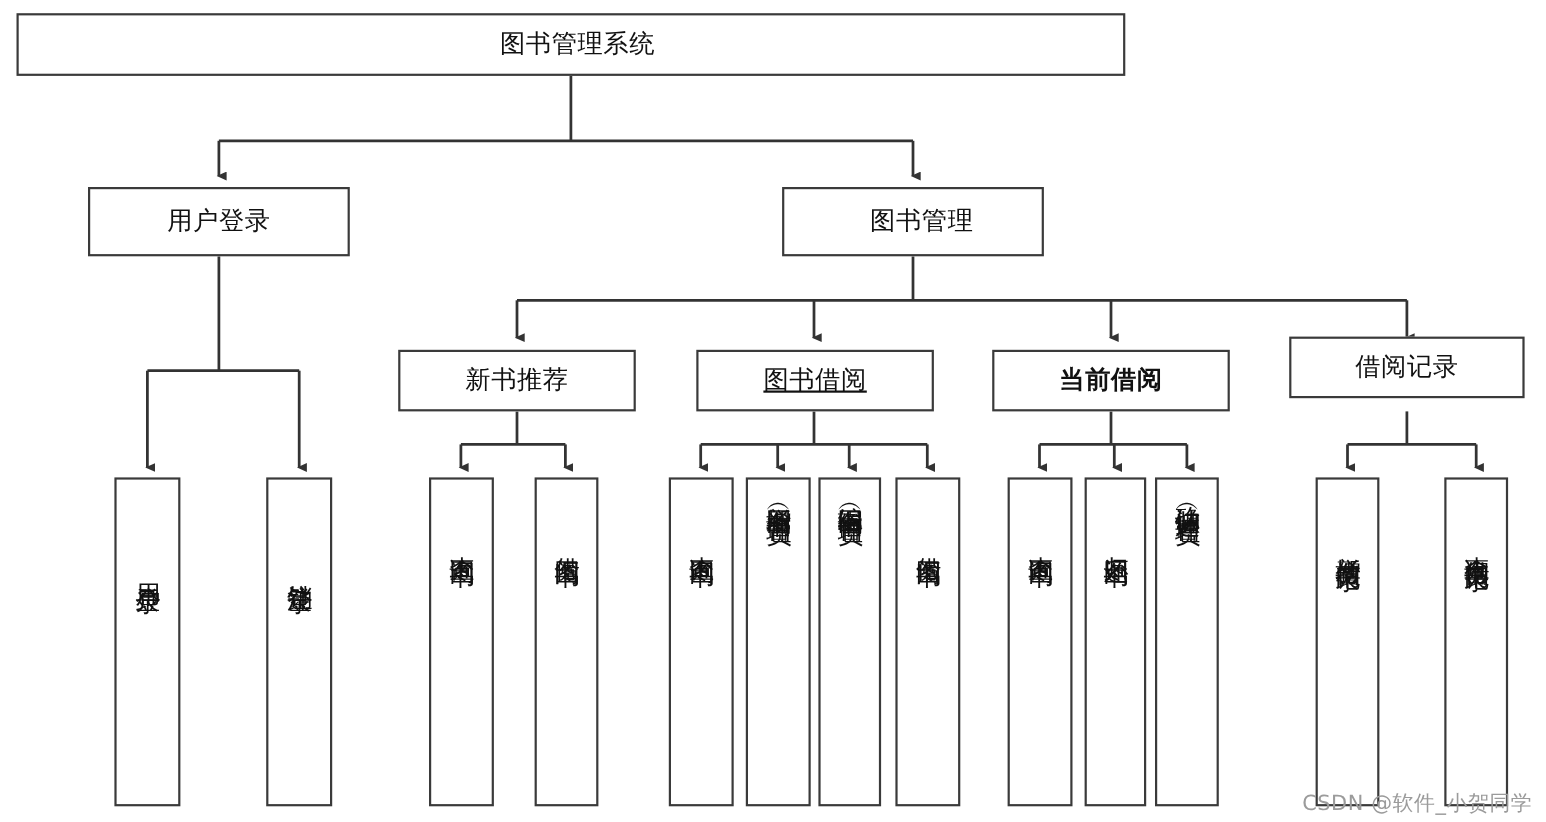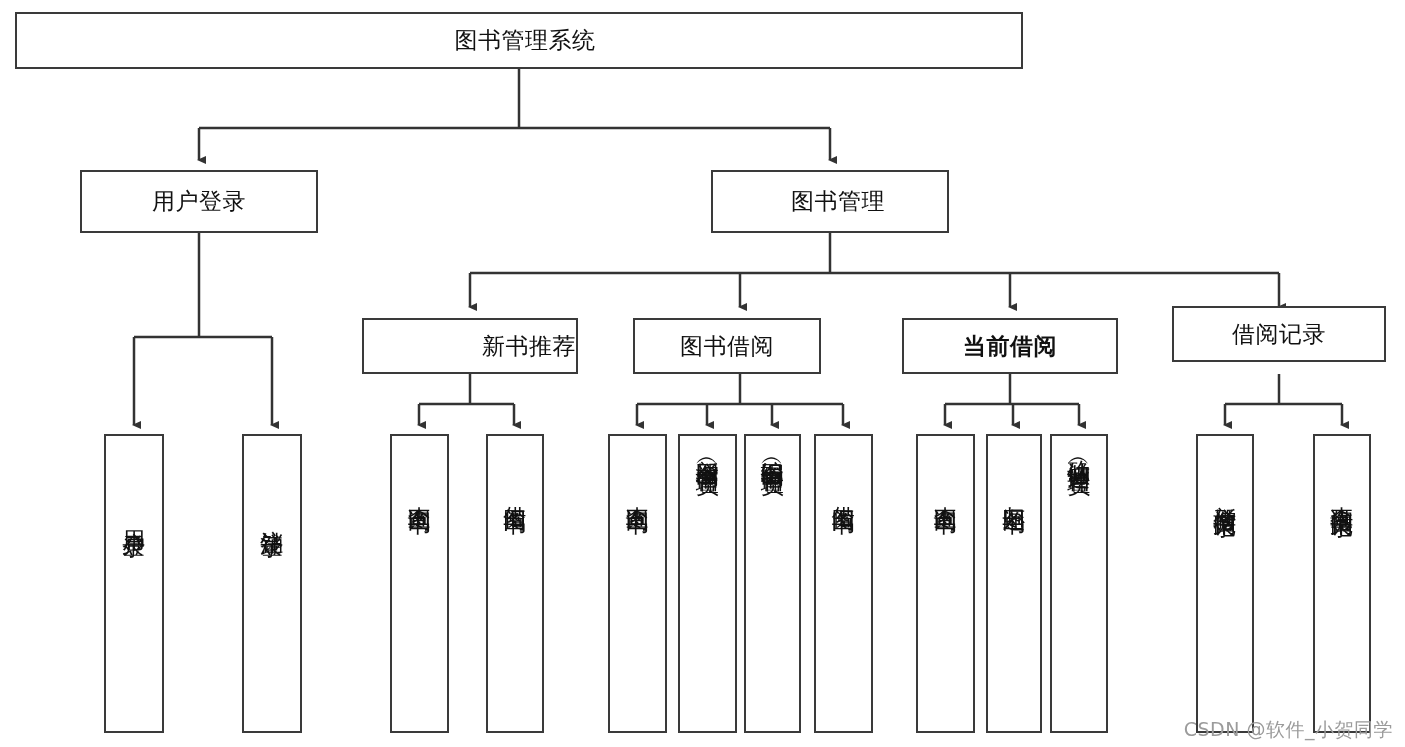--- a/index.html
+++ b/index.html
@@ -140,25 +140,25 @@
   </div>
 
   <div class="node horiz" style="left:80px; top:170px; width:238px; height:63px;">
     <span class="label">用户登录</span>
   </div>
 
   <div class="node horiz" style="left:711px; top:170px; width:238px; height:63px;padding-left:16px;">
     <span class="label">图书管理</span>
   </div>
 
-  <div class="node horiz" style="left:362px; top:318px; width:216px; height:56px;justify-content:flex-end;">
+  <div class="node horiz" style="left:362px; top:318px; width:216px; height:56px;">
     <span class="label">新书推荐</span>
   </div>
 
-  <div class="node horiz" style="left:633px; top:318px; width:188px; height:56px;">
+  <div class="node horiz" style="left:633px; top:318px; width:216px; height:56px;text-decoration:underline;">
     <span class="label">图书借阅</span>
   </div>
 
   <div class="node horiz" style="left:902px; top:318px; width:216px; height:56px;font-weight:bold;">
     <span class="label">当前借阅</span>
   </div>
 
   <div class="node horiz" style="left:1172px; top:306px; width:214px; height:56px;">
     <span class="label">借阅记录</span>
   </div>

